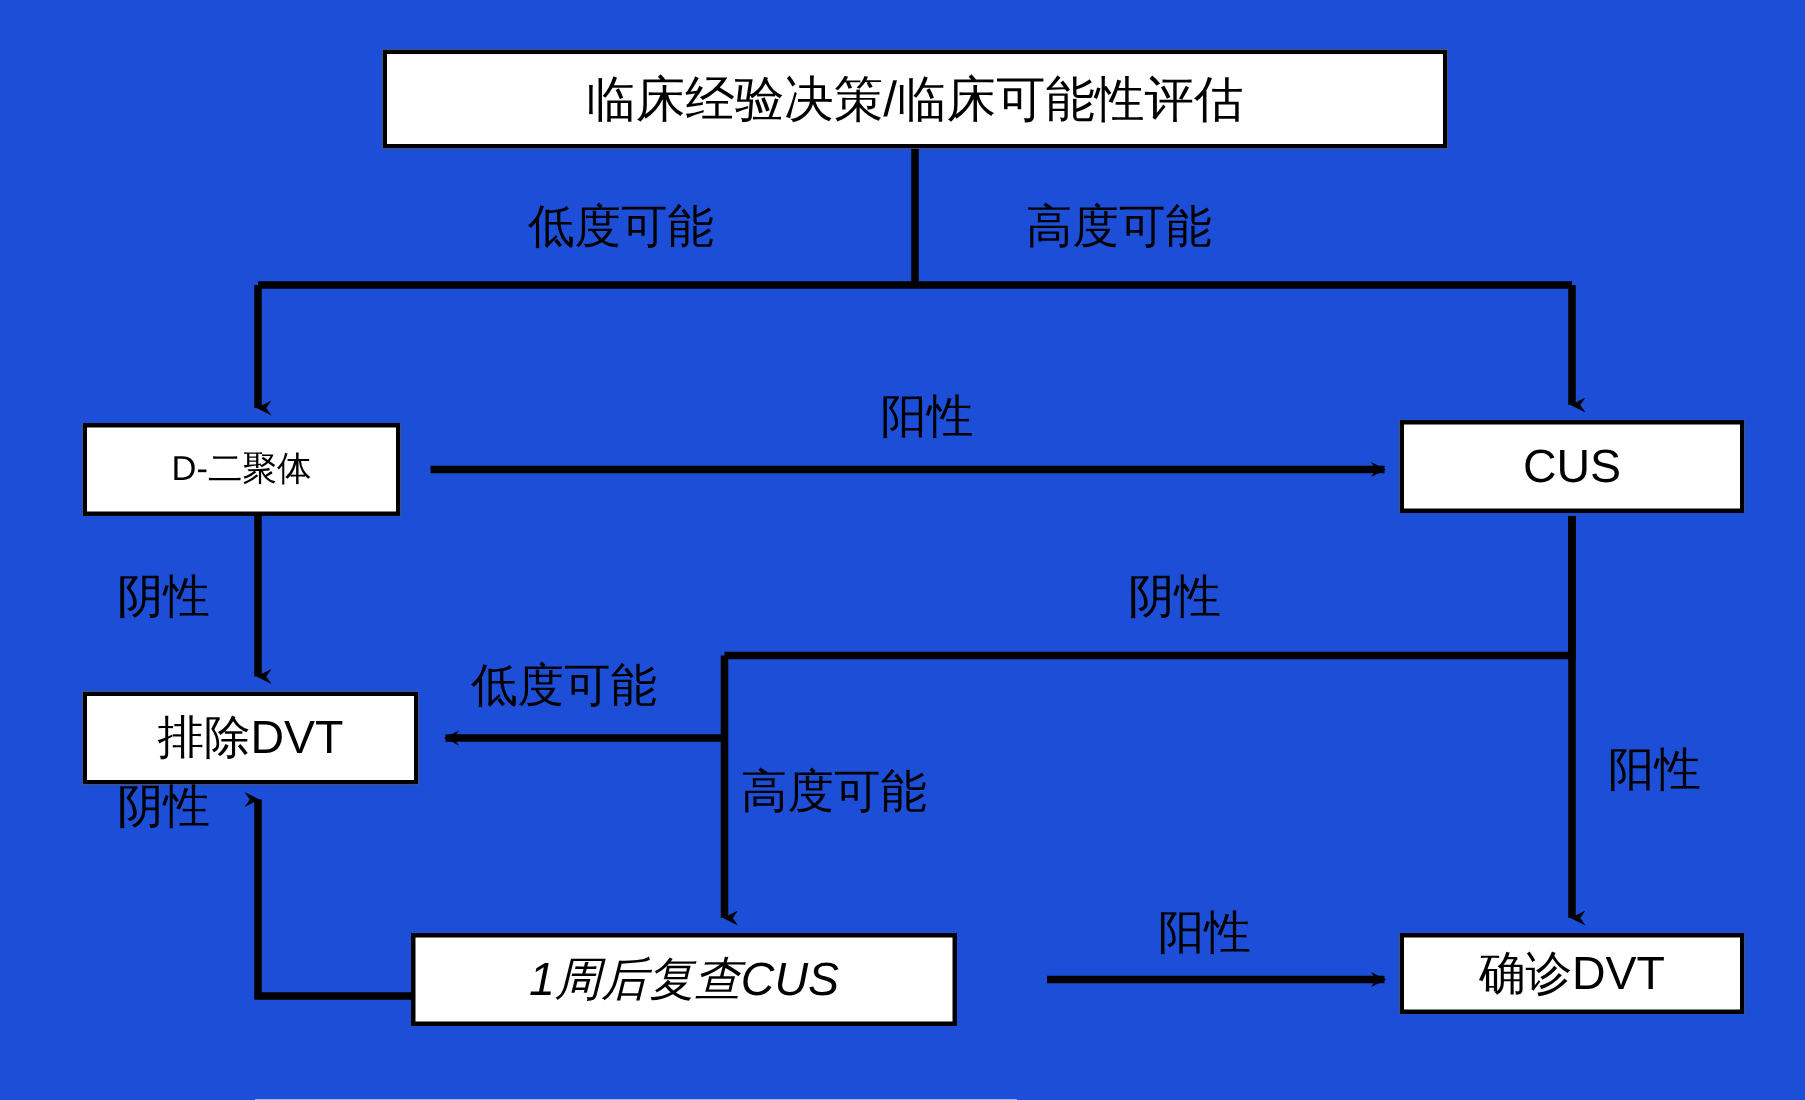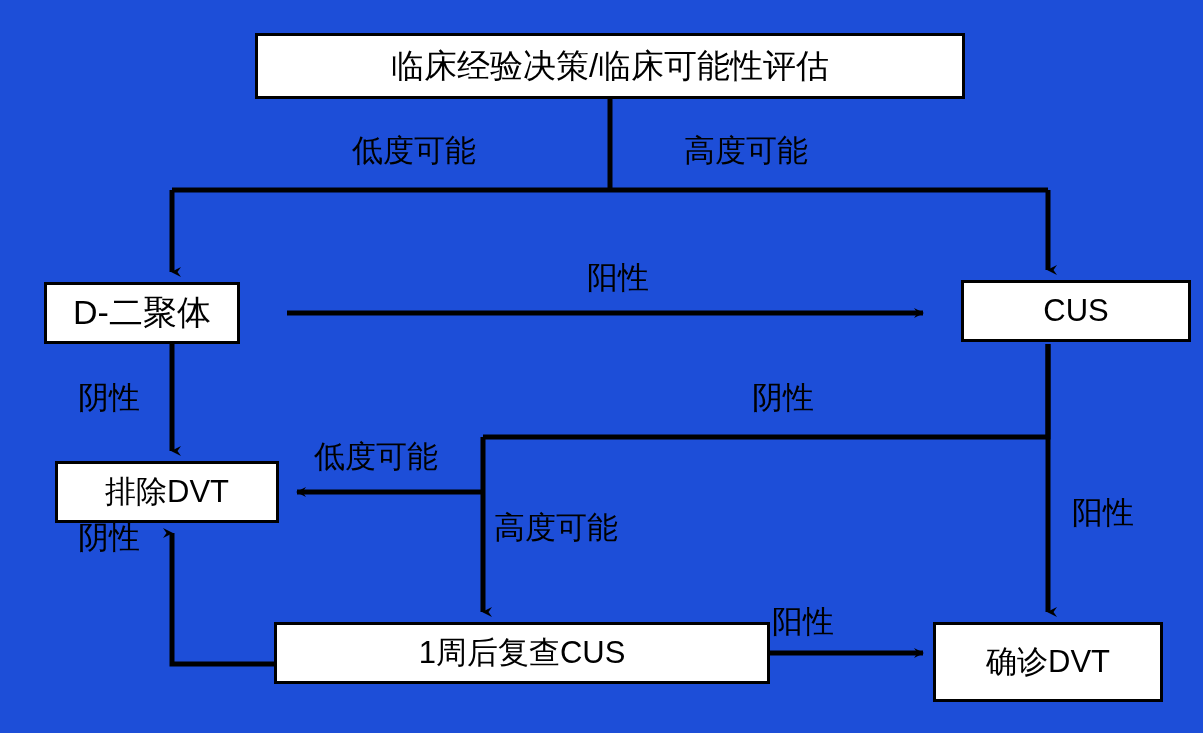--- a/index.html
+++ b/index.html
@@ -46,38 +46,38 @@
     line-height: 1;
     color: #000000;
     background: transparent;
   }
   
   #node-clinical-assessment {
     left: 255px; top: 33px; width: 710px; height: 66px;
     font-size: 33px;
   }
   #node-d-dimer {
-    left: 44px; top: 282px; width: 196px; height: 62px;
-    font-size: 34px;
+    left: 55px; top: 282px; width: 212px; height: 62px;
+    font-size: 23px;
   }
   #node-cus {
     left: 933px; top: 280px; width: 230px; height: 62px;
     font-size: 31px;
-    margin-left: 28px;
   }
   #node-exclude-dvt {
     left: 55px; top: 461px; width: 224px; height: 62px;
     font-size: 31px;
   }
   #node-repeat-cus {
-    left: 274px; top: 622px; width: 496px; height: 62px;
+    left: 274px; top: 622px; width: 364px; height: 62px;
     font-size: 31px;
+    font-style: italic;
   }
   #node-confirm-dvt {
-    left: 933px; top: 622px; width: 230px; height: 80px;
+    left: 933px; top: 622px; width: 230px; height: 54px;
     font-size: 31px;
   }
   
   #label-low-probability-top  { left: 352px; top: 135px; font-size: 31px; }
   #label-high-probability-top { left: 684px; top: 135px; font-size: 31px; }
   #label-positive-ddimer      { left: 587px; top: 262px; font-size: 31px; }
   #label-negative-ddimer      { left: 78px;  top: 382px; font-size: 31px; }
   #label-negative-cus         { left: 752px; top: 382px; font-size: 31px; }
   #label-positive-cus         { left: 1072px; top: 497px; font-size: 31px; }
   #label-low-probability-mid  { left: 314px; top: 441px; font-size: 31px; }

